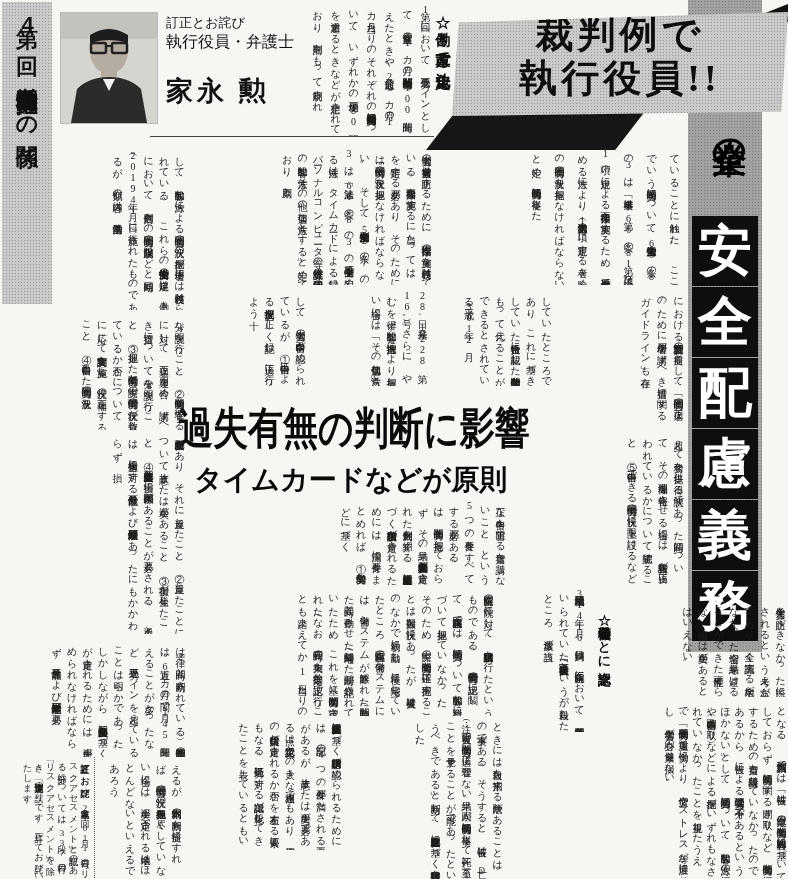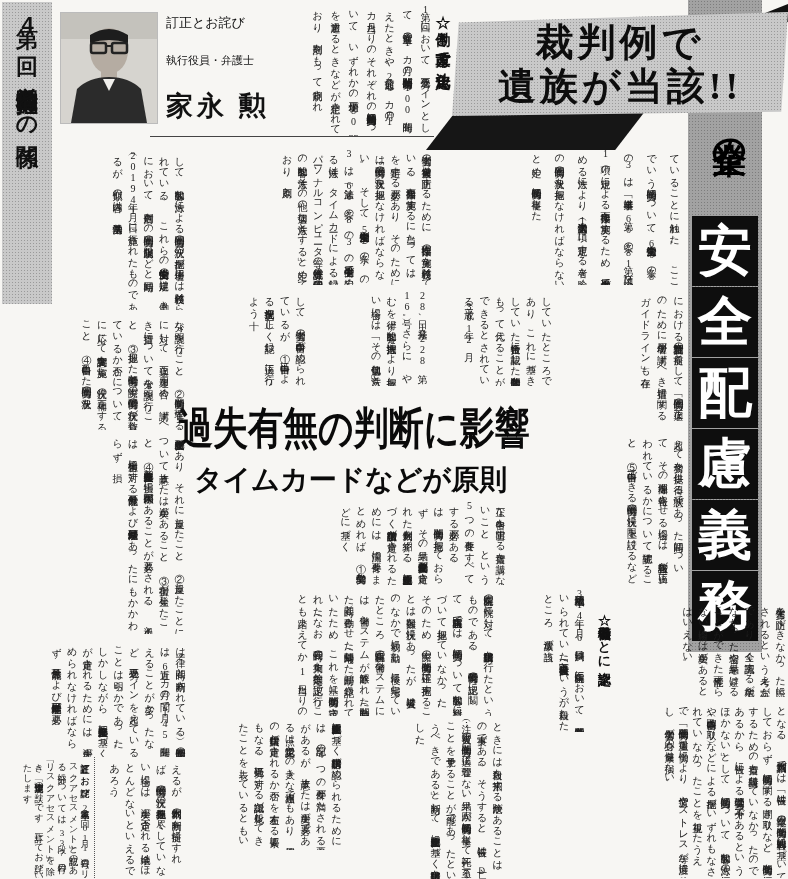--- a/index.html
+++ b/index.html
@@ -42,36 +42,36 @@
     font-family:"Liberation Sans",sans-serif;font-weight:bold;color:#111;}
   #series-label{font-size:22px;letter-spacing:2px;}
   #series-title{font-size:22px;margin-top:12px;letter-spacing:1px;}
 
   
   #photo{position:absolute;left:60px;top:12px;width:96px;height:110px;background:#dcdcd8;overflow:hidden;border:1px solid #bbb;}
 
   
   #credit{position:absolute;left:166px;top:14px;width:180px;height:120px;color:#111;}
   .firm{font-family:"Liberation Sans",sans-serif;font-size:13px;line-height:17px;}
-  .role{font-family:Liberation Serif, serif;font-size:11px;margin-top:22px;}
+  .role{font-family:Liberation Serif, serif;font-size:16px;margin-top:1px;}
   .name{font-family:"Liberation Serif",serif;font-size:27px;font-weight:bold;margin-top:20px;letter-spacing:4px;}
   #photo-rule{position:absolute;left:150px;top:136px;width:284px;height:1px;background:#444;}
 
   
   .kicker{position:absolute;writing-mode:vertical-rl;text-orientation:upright;
     font-family:"Liberation Sans",sans-serif;font-weight:bold;color:#111;}
   #kicker1{left:426px;top:4px;width:26px;height:150px;font-size:15px;letter-spacing:1px;}
   #kicker2{left:589px;top:604px;width:24px;height:95px;font-size:13px;letter-spacing:0px;}
 
   
   #banner-underlay{position:absolute;left:426px;top:110px;width:220px;height:40px;background:#161616;
     clip-path:polygon(14% 0,100% 0,86% 100%,0 100%);}
   #banner{position:absolute;left:452px;top:12px;width:336px;height:104px;
     clip-path:polygon(2% 10%,100% 0,98% 96%,0 100%);
-    display:flex;flex-direction:column;align-items:center;justify-content:center;}
+    display:flex;flex-direction:column;align-items:center;}
   #banner .bl{font-family:"Liberation Serif",serif;font-weight:bold;font-size:38px;color:#0d0d0d;line-height:44px;letter-spacing:4px;}
   #corner-ribbon{position:absolute;left:686px;top:4px;width:102px;height:42px;}
 
   
   #headline-strip{position:absolute;left:688px;top:0px;width:74px;height:652px;}
   #headline-lead{position:absolute;left:700px;top:116px;width:52px;height:100px;
     writing-mode:vertical-rl;text-orientation:upright;font-family:"Liberation Serif",serif;
     font-weight:bold;font-size:34px;color:#000;letter-spacing:0px;}
   #headline-main{position:absolute;left:692px;top:216px;width:66px;height:434px;
     display:flex;flex-direction:column;gap:1px;}
@@ -139,21 +139,21 @@
       <div class="hl-char">義</div>
       <div class="hl-char">務</div>
     </div>
 
   <div id="banner-underlay"></div>
   <svg id="corner-ribbon" viewBox="0 0 102 42">
     <polygon points="0,40 102,0 102,18" fill="#121212"></polygon>
   </svg>
   <div id="banner" class="halftone-light">
     <div class="bl">裁判例で</div>
-    <div class="bl">遺族が当該!!</div>
+    <div class="bl">執行役員!!</div>
   </div>
 
   <div id="subhead1">
       <span>過</span>
       <span>失</span>
       <span>有</span>
       <span>無</span>
       <span>の</span>
       <span>判</span>
       <span>断</span>

